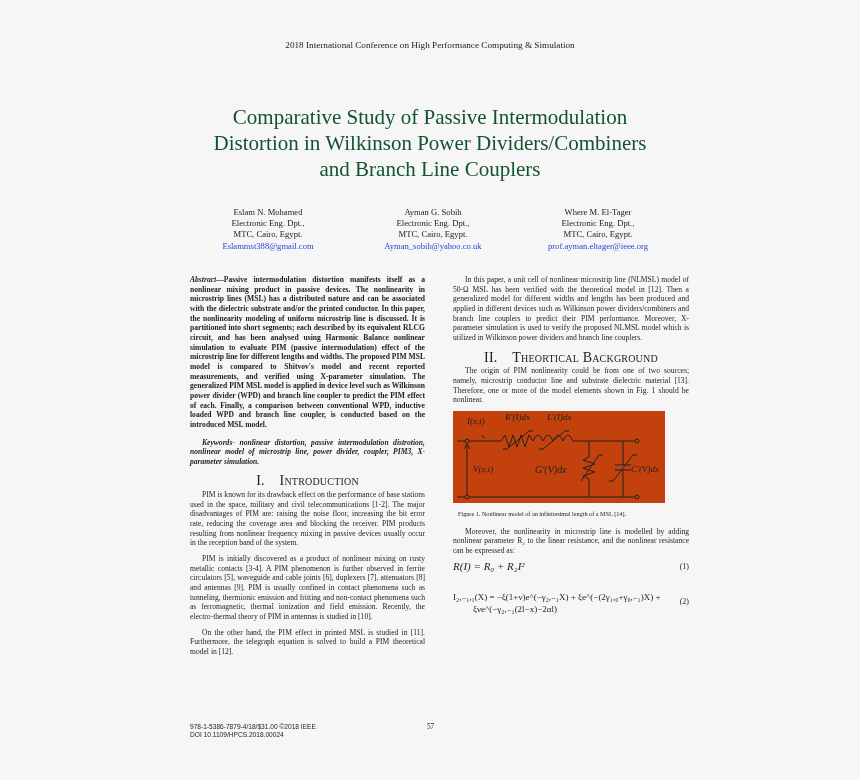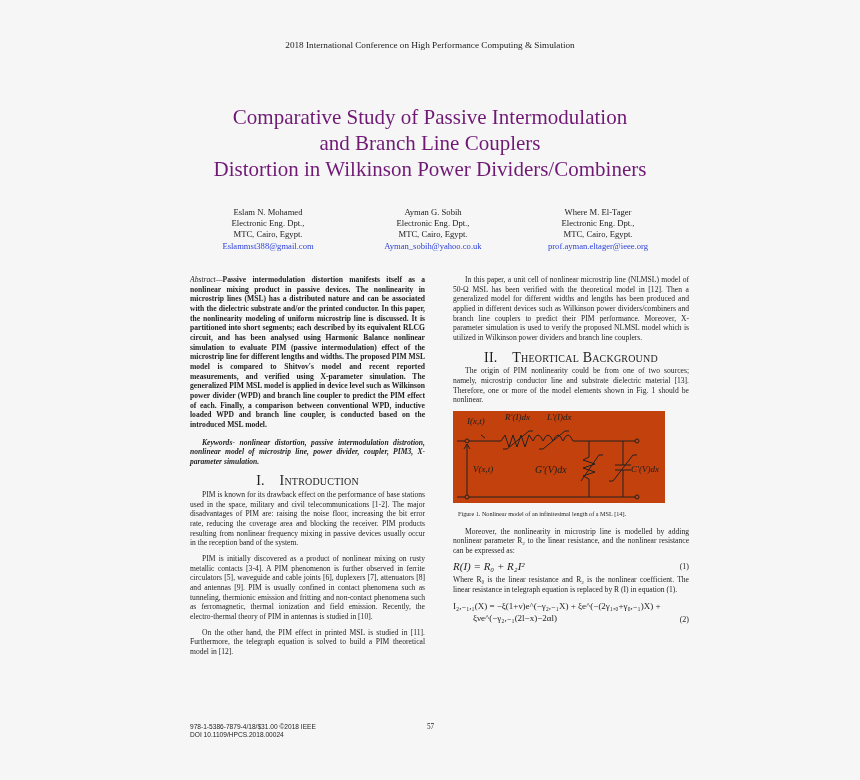--- a/index.html
+++ b/index.html
@@ -2,54 +2,54 @@
 <html><head>
 <meta charset="utf-8">
 <style>
   html, body { margin:0; padding:0; }
   body {
     width:860px; height:780px; background:#f6f6f6; position:relative; overflow:hidden;
     font-family:"Liberation Serif","DejaVu Serif",serif; color:#1a1a1a;
   }
   .abs { position:absolute; }
   .conf { top:40px; left:0; width:860px; text-align:center; font-size:9.2px; color:#222; }
-  .title { top:104px; left:0; width:860px; text-align:center; font-size:21px; line-height:26px; color:#701a75; }
+  .title { top:104px; left:0; width:860px; text-align:center; font-size:21px; line-height:26px; color:#14532d; }
   .authors { top:207px; left:188px; width:490px; display:flex; justify-content:space-between; }
   .author { width:160px; text-align:center; font-size:8.6px; line-height:11.2px; color:#222; }
   .author .email { color:#2b3fd6; }
   .col { font-size:7.6px; line-height:9.65px; text-align:justify; color:#1e1e1e; }
   .col-left { left:190px; top:275px; width:235px; }
   .col-right { left:453px; top:275px; width:236px; }
   .col p { margin:0 0 6px 0; text-indent:12px; }
   .abstract { font-weight:bold; text-indent:0 !important; }
-  .abstract i { font-weight:normal;margin-top:14px; }
+  .abstract i { font-weight:bold;margin-top:14px; }
   .keywords { font-style:italic; font-weight:bold; margin-top:8px !important; }
   .sec-h { text-align:center; font-size:14px; margin:10px 0 4px 0; letter-spacing:0.2px; }
   .sec-h .sc { font-variant:small-caps; }
   .fig { width:212px; height:92px; margin:2px 0 0 0; background:#c2410c; position:relative; }
   .fig-cap { font-size:6.2px; text-align:left; margin:6px 0 8px 0; padding-left:5px; }
   .eq { display:flex; justify-content:space-between; align-items:center; margin:6px 0 4px 0; font-style:italic; font-size:11px; }
   .eq .eqbody { flex:1; text-align:left;font-style:italic; }
   .eq .eqnum { font-style:normal; font-size:8px; }
-  .eq2 { margin-top:6px; font-size:9px; display:flex; justify-content:space-between; align-items:flex-end; }
+  .eq2 { margin-top:20px; font-size:9px; display:flex; justify-content:space-between; align-items:flex-start; }
   .eq2 .lines { line-height:12px; }
   .eq2 .eqnum { font-size:8px; margin-top:6px; }
   .footer { left:190px; top:723px; font-size:6.6px; line-height:8.4px; color:#222; font-family:"Liberation Sans","DejaVu Sans",sans-serif; }
   .pagenum { left:427px; top:723px; font-size:7.2px; color:#222; }
   .noindent { text-indent:0 !important; }
 </style>
 </head>
 <body>
 
 <div class="abs conf">2018 International Conference on High Performance Computing &amp; Simulation</div>
 
 <div class="abs title">
   <div>Comparative Study of Passive Intermodulation</div>
+  <div>Distortion in Wilkinson Power Dividers/Combiners</div>
   <div>and Branch Line Couplers</div>
-  <div>Distortion in Wilkinson Power Dividers/Combiners</div>
 </div>
 
 <div class="abs authors">
   <div class="author">
     <div>Eslam N. Mohamed</div>
     <div>Electronic Eng. Dpt.,</div>
     <div>MTC, Cairo, Egypt.</div>
     <div class="email">Eslammst388@gmail.com</div>
   </div>
   <div class="author">
@@ -136,21 +136,20 @@
     <span class="abs" style="left:82px;top:54px;font-style:italic;font-size:10px">G'(V)dx</span>
     <span class="abs" style="left:178px;top:54px;font-style:italic;font-size:9px">C'(V)dx</span>
   </div>
   <div class="fig-cap">Figure 1.   Nonlinear model of an infinitesimal length of a MSL [14].</div>
 
   <p>Moreover, the nonlinearity in microstrip line is modelled by adding nonlinear parameter R₂ to the linear resistance, and the nonlinear resistance can be expressed as:</p>
   <div class="eq">
     <span class="eqbody">R(I) = R₀ + R₂I²</span>
     <span class="eqnum">(1)</span>
   </div>
-  <p class="noindent">Where R₀ is the linear resistance and R₂ is the nonlinear coefficient. The linear resistance in telegraph equation is replaced by R (I) in equation (1).</p>
   <div class="eq2">
     <div class="lines">
       <div>I₂,₋₁,₁(X) = −ξ(1+ν)e^(−γ₂,₋₁X) + ξe^(−(2γ₁,₀+γ₀,₋₁)X) +</div>
       <div style="padding-left:20px">ξνe^(−γ₂,₋₁(2l−x)−2αl)</div>
     </div>
     <span class="eqnum">(2)</span>
   </div>
 </div>
 
 <div class="abs footer">

